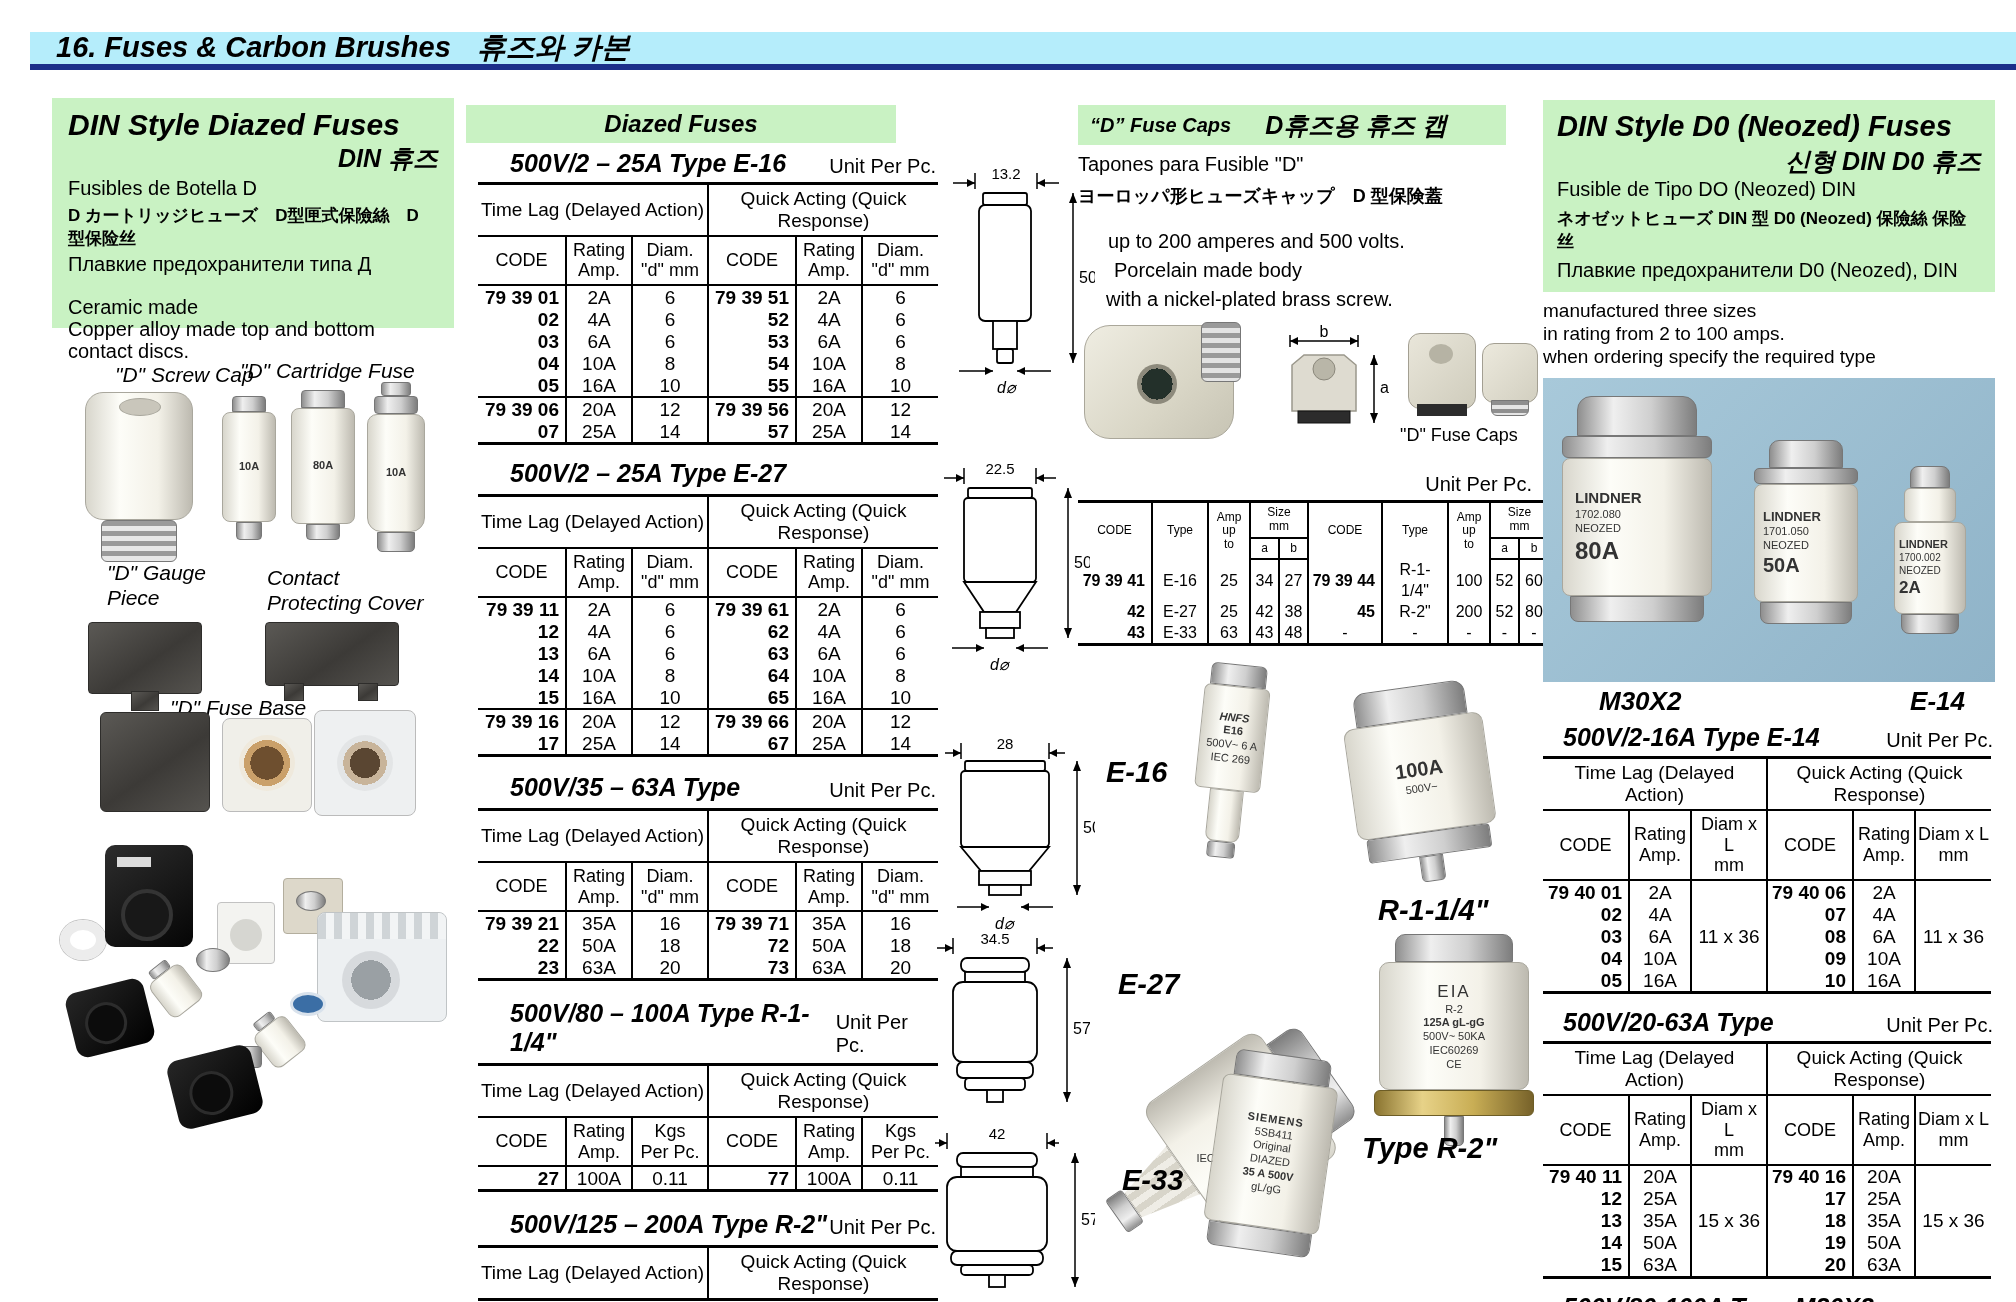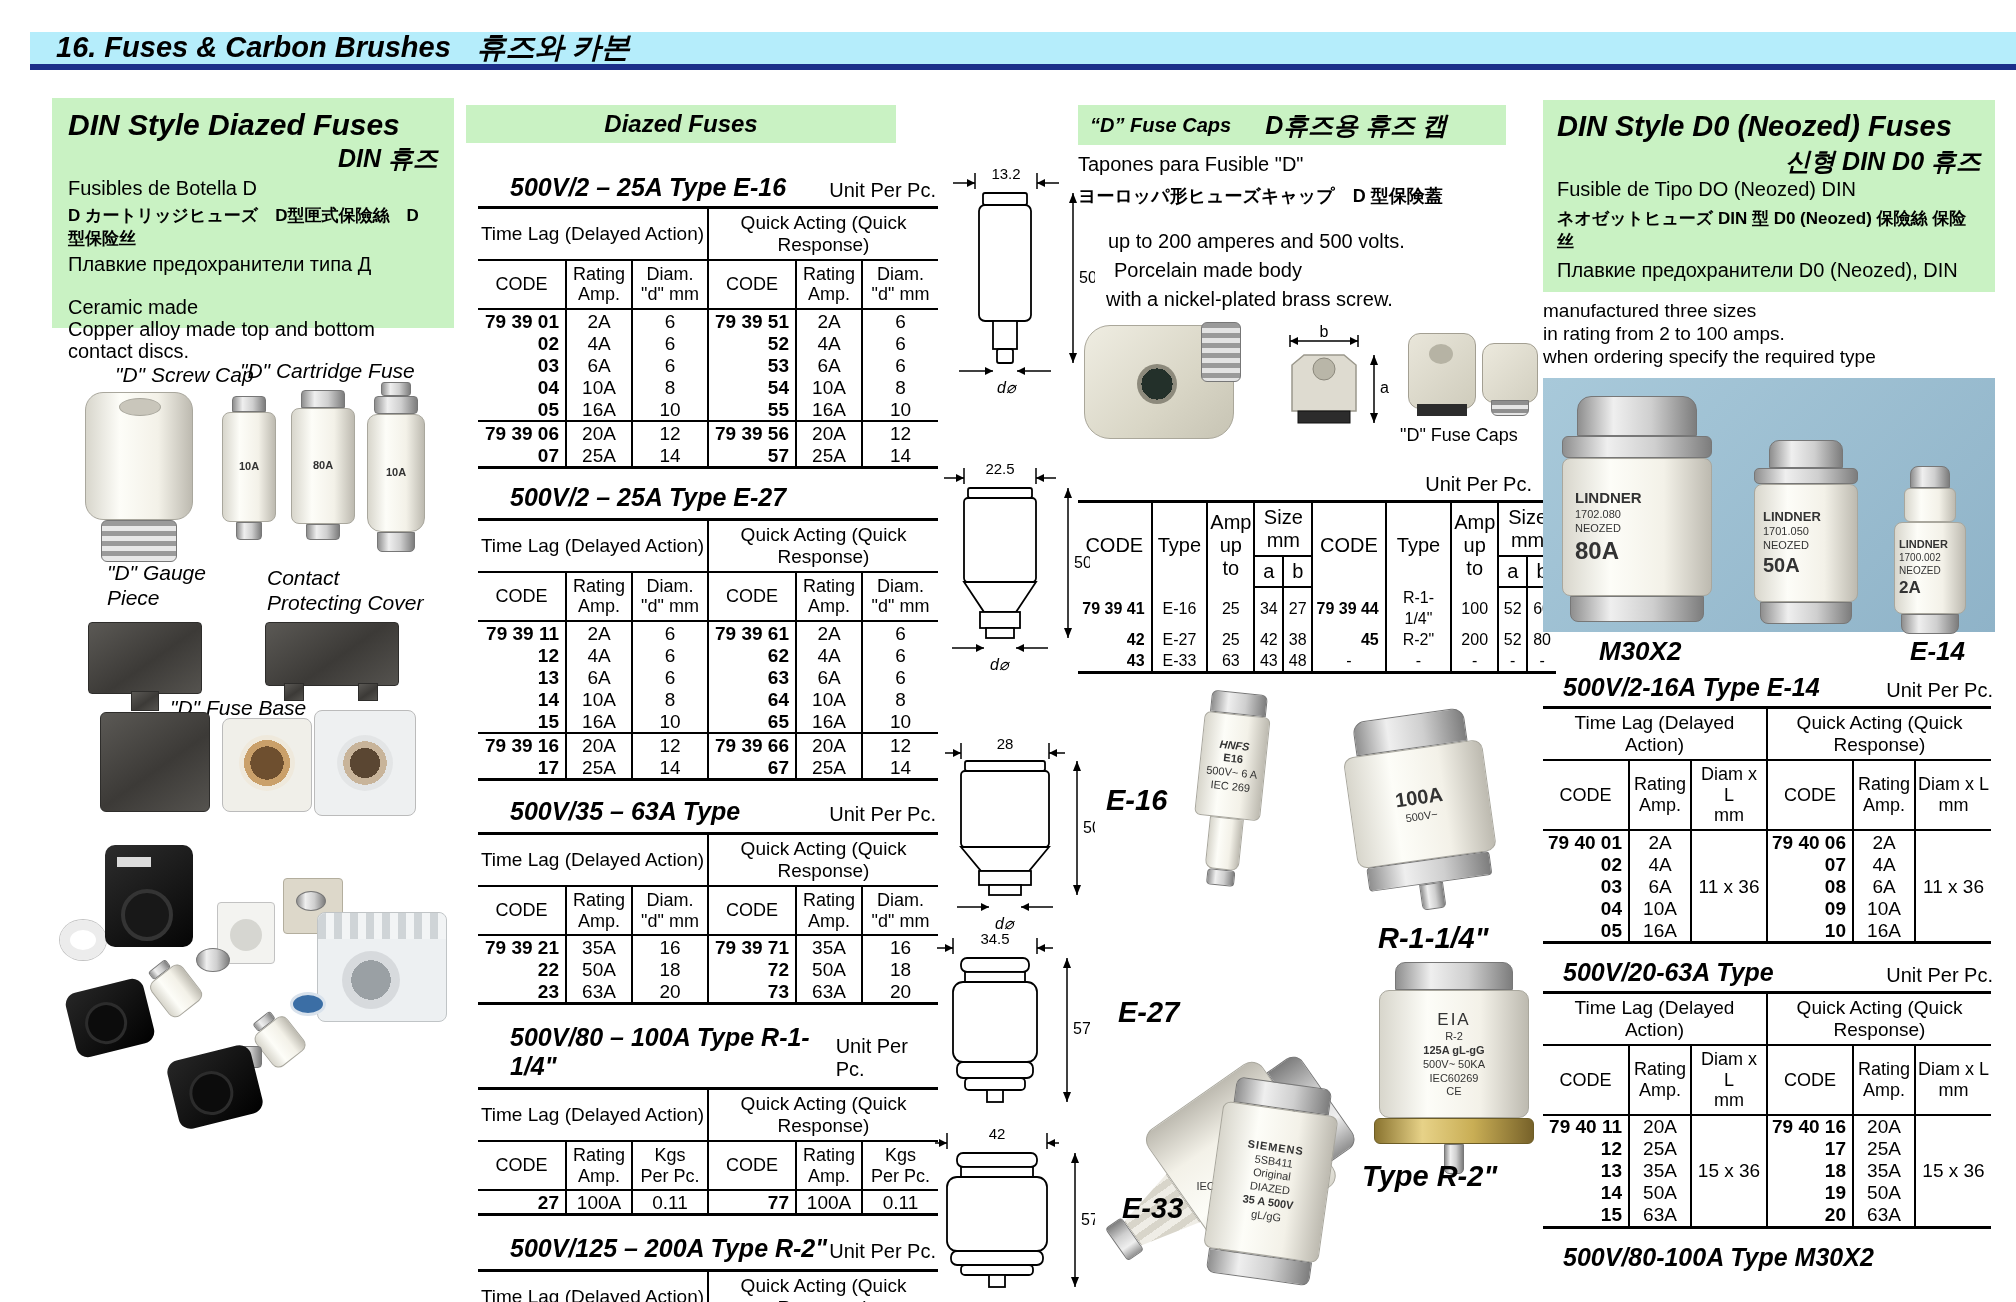--- a/index.html
+++ b/index.html
@@ -24,21 +24,21 @@
       padding:0 3px;white-space:pre-line;}
   .cat-table tr.grp th:first-child,.cat-table thead tr.h0 th:first-child,
   .cat-table tbody td:first-child{border-left:none;}
   .cat-table tr.grp th{border-bottom:2px solid #000;height:30px;font-size:19px;}
   .cat-table thead tr:last-child th{border-bottom:2px solid #000;}
   .cat-table thead th[colspan]:not(.g){border-bottom:2px solid #000;}
   .cat-table thead th{font-size:18px;line-height:1.15;padding:3px 2px;}
   .cat-table tbody td{height:22px;font-size:19px;line-height:21px;}
   .cat-table tbody tr.brk td{border-top:2px solid #000;}
   .cat-table td.code{text-align:right;font-weight:bold;padding-right:6px;}
-  .caps-table .cat-table thead th{font-size:20px;}
+  .caps-table .cat-table thead th{font-size:12px;}
   .caps-table .cat-table tbody td{font-size:16px;height:21px;}
   
   .abs{position:absolute;}
   
   .metal{background:linear-gradient(90deg,#8f8f8f,#efefef 30%,#cfcfcf 62%,#7d7d7d);border:1px solid #777;box-sizing:border-box;}
   .brass{background:linear-gradient(90deg,#8a7430,#e7d288 30%,#c9ae55 62%,#77622a);border:1px solid #6d5d26;box-sizing:border-box;}
   .ceramic{background:linear-gradient(90deg,#d8d6cc,#fdfdf8 32%,#f3f1e8 68%,#bdbab0);border:1px solid #a9a79d;box-sizing:border-box;}
   .darkblock{background:linear-gradient(145deg,#5b5955,#3c3a37 55%,#55534f);border:1px solid #2e2d2b;}
   .fusecol{position:absolute;display:flex;flex-direction:column;align-items:center;}
   .fusecol>div{box-sizing:border-box;}
@@ -156,21 +156,21 @@
     <div class="abs" style="left:120px;top:722px;width:86px;height:70px;background:linear-gradient(145deg,#262626,#000);border-radius:12px;transform:rotate(-14deg);">
       <div class="abs" style="left:16px;top:18px;width:38px;height:38px;border-radius:50%;background:#0c0c0c;border:3px solid #2c2c2c;"></div>
     </div>
   </div>
 
   <div class="abs" style="left:478px;top:105px;width:462px;">
     <div class="greenbox" style="width:430px;height:38px;display:flex;align-items:center;justify-content:center;margin-left:-12px;">
       <span class="bi" style="font-size:24px;">Diazed Fuses</span>
     </div>
 
-    <div class="tblrow" style="margin-top:30px;padding:0 4px 0 32px;">
+    <div class="tblrow" style="margin-top:6px;padding:0 4px 0 32px;">
       <span class="ttitle">500V/2 – 25A Type E-16</span>
       <span class="unit">Unit Per Pc.</span>
     </div>
     <div style="margin-top:4px;">
         <table class="cat-table">
           <colgroup>
             <col style="width: 88px;">
             <col style="width: 66px;">
             <col style="width: 76px;">
             <col style="width: 88px;">
@@ -831,21 +831,21 @@
       <div class="bi" style="font-size:29px;">DIN Style D0 (Neozed) Fuses</div>
       <div class="bi" style="font-size:25px;text-align:right;margin-top:2px;">신형 DIN D0 휴즈</div>
       <div style="font-size:20px;">Fusible de Tipo DO (Neozed) DIN</div>
       <div style="font-size:17px;font-weight:bold;margin-top:6px;">ネオゼットヒューズ DIN 型 D0 (Neozed) 保險絲 保险丝</div>
       <div style="font-size:20px;margin-top:6px;">Плавкие предохранители D0 (Neozed), DIN</div>
     </div>
     <div style="font-size:19px;margin-top:8px;line-height:1.2;">manufactured  three sizes</div>
     <div style="font-size:19px;line-height:1.2;">in rating  from 2 to 100 amps.</div>
     <div style="font-size:19px;line-height:1.2;">when ordering specify the required type</div>
 
-    <div style="position:relative;width:452px;height:254px;margin-top:10px;background:linear-gradient(135deg,#a8c9da,#8fb3c8);">
+    <div style="position:relative;width:452px;height:304px;margin-top:10px;background:linear-gradient(135deg,#a8c9da,#8fb3c8);">
       <div class="fusecol" style="left:16px;top:18px;width:156px;">
         <div class="metal" style="width:120px;height:40px;border-radius:14px 14px 0 0;"></div>
         <div class="metal" style="width:150px;height:22px;border-radius:6px;"></div>
         <div class="ceramic" style="width:150px;height:138px;border-radius:8px;display:flex;flex-direction:column;align-items:flex-start;justify-content:center;padding-left:12px;">
           <span class="ftxt" style="font-weight:bold;font-size:15px;">LINDNER</span>
           <span class="ftxt">1702.080</span>
           <span class="ftxt">NEOZED</span>
           <span class="ftxt" style="font-weight:bold;font-size:24px;">80A</span>
         </div>
         <div class="metal" style="width:134px;height:26px;border-radius:0 0 8px 8px;"></div>

